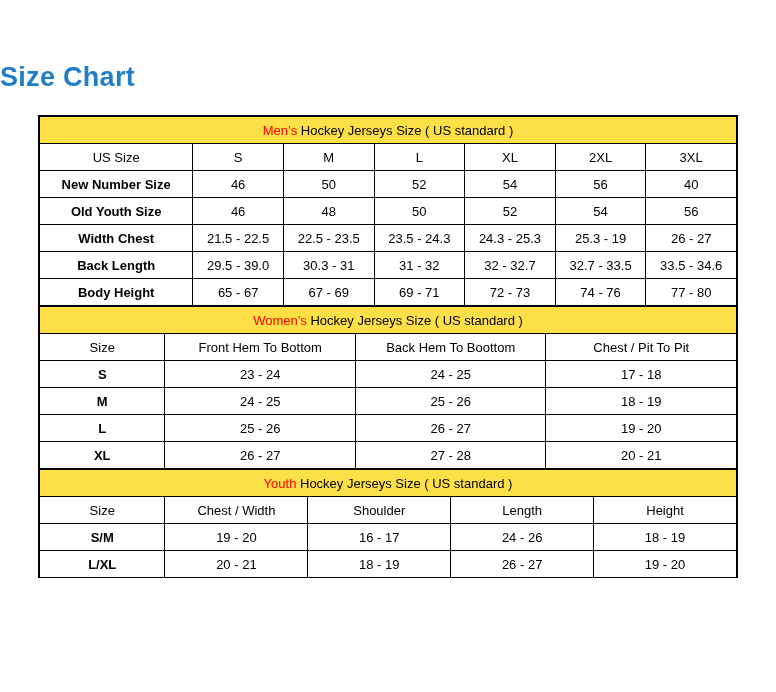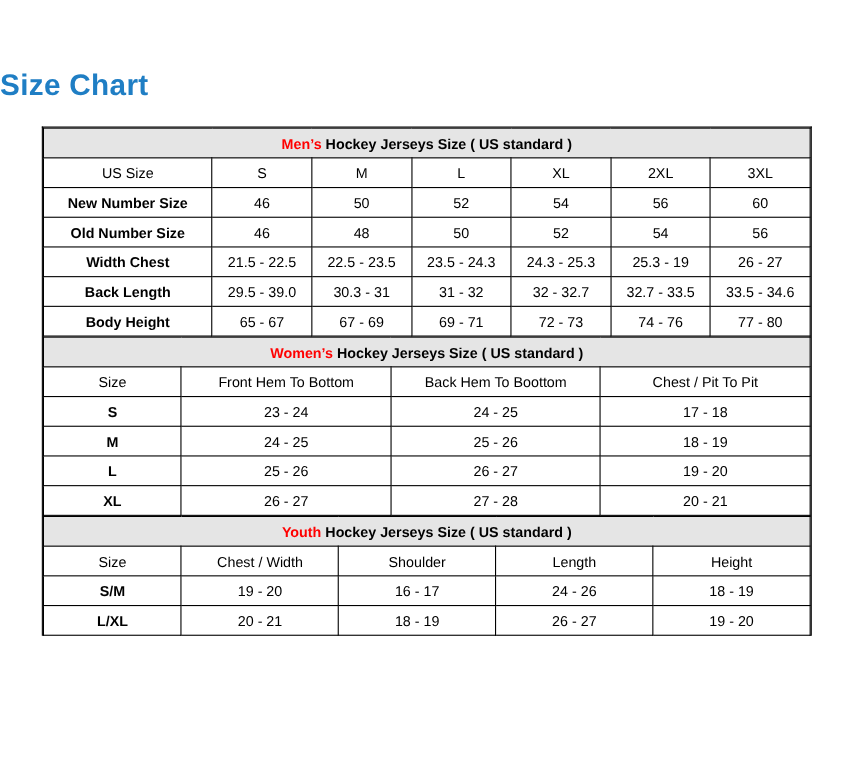--- a/index.html
+++ b/index.html
@@ -40,22 +40,22 @@
   table.sz td {
     border: 1px solid #000;
     text-align: center;
     vertical-align: middle;
     font-size: 13px;
     height: 27px;
     padding: 1px 2px;
     box-sizing: border-box;
   }
   .banner td {
-    background: #e5e5e5;
-    font-weight: bold;
+    background: #fde047;
+    font-weight: normal;
     font-size: 14.5px;
     height: 30px;
   }
   .banner .accent {
     color: #ff0000;
   }
   .hdr td {
     font-weight: normal;
   }
   .rowlabel {
@@ -97,24 +97,24 @@
           <td>2XL</td>
           <td>3XL</td>
         </tr>
         <tr>
           <td class="rowlabel">New Number Size</td>
           <td>46</td>
           <td>50</td>
           <td>52</td>
           <td>54</td>
           <td>56</td>
-          <td>60</td>
-        </tr>
-        <tr>
-          <td class="rowlabel">Old Number Size</td>
+          <td>40</td>
+        </tr>
+        <tr>
+          <td class="rowlabel">Old Youth Size</td>
           <td>46</td>
           <td>48</td>
           <td>50</td>
           <td>52</td>
           <td>54</td>
           <td>56</td>
         </tr>
         <tr>
           <td class="rowlabel">Width Chest</td>
           <td>21.5 - 22.5</td>

